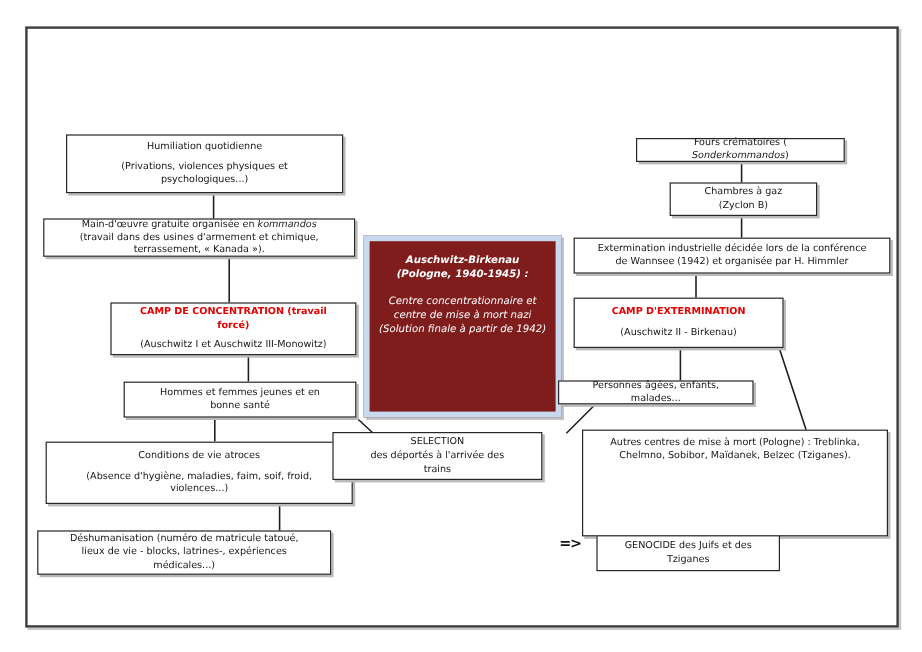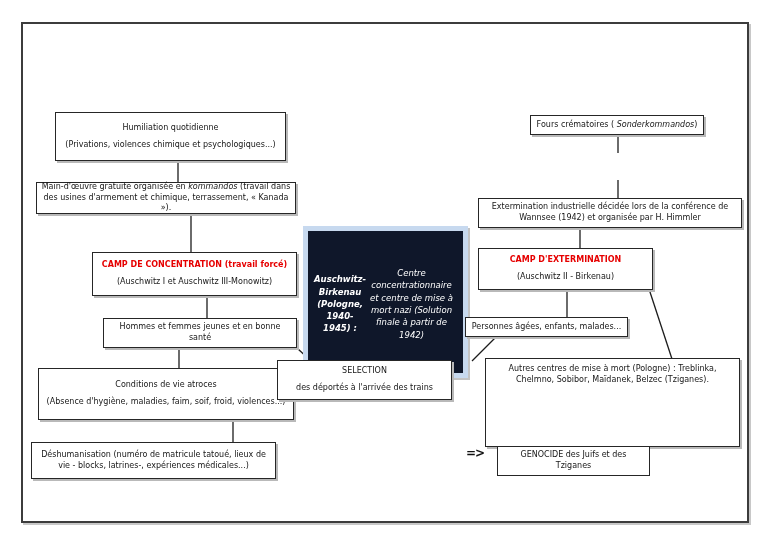--- a/index.html
+++ b/index.html
@@ -5,31 +5,31 @@
   html,body{margin:0;padding:0;background:#ffffff;}
   body{width:768px;height:543px;position:relative;overflow:hidden;
        font-family:"DejaVu Sans",sans-serif;color:#161616;}
   #canvas{position:absolute;left:0;top:0;width:768px;height:543px;background:#fff;}
   .frame{position:absolute;left:21px;top:22px;width:724px;height:497px;
          border:2px solid #3c3c3c;box-shadow:2px 2px 0 #c8c8c8;background:#fff;}
   svg.connectors{position:absolute;left:0;top:0;pointer-events:none;}
   .node{position:absolute;background:#fff;border:1.5px solid #262626;
         box-shadow:2px 2px 0 #b9b9b9;display:flex;flex-direction:column;
         align-items:center;justify-content:center;text-align:center;
-        font-size:8px;line-height:1.35;box-sizing:border-box;padding:2px 4px;}
+        font-size:8px;line-height:1.35;box-sizing:border-box;padding:2px 19px;}
   .red{color:#e60000;font-weight:bold;}
   .gap{height:9px;}
   .smallgap{height:6px;}
   .topalign{justify-content:flex-start;padding-top:5px;}
   .bluebox{position:absolute;left:303px;top:196px;width:165px;height:152px;
-           background:#0f172a;border:5px solid #c7d9ef;box-sizing:border-box;
-           box-shadow:2px 2px 0 #c4c4c4;display:flex;flex-direction:row;
+           background:#7f1d1d;border:5px solid #c7d9ef;box-sizing:border-box;
+           box-shadow:2px 2px 0 #c4c4c4;display:flex;flex-direction:column;
            align-items:center;justify-content:flex-start;text-align:center;
            color:#ffffff;font-style:italic;font-size:8.5px;line-height:1.45;
-           padding:10px 6px 6px 6px;margin-top:30px;}
+           padding:10px 6px 6px 6px;}
   .bluebox .ttl{font-weight:bold;}
   .em{font-style:italic;}
   .arrow-sym{position:absolute;left:466px;top:446px;font-size:12px;
              font-weight:bold;letter-spacing:-1px;color:#111;}
 </style>
 </head>
 <body>
 
 <div id="canvas">
   <div class="frame"></div>
@@ -47,21 +47,21 @@
       <line x1="580" y1="227" x2="580" y2="249"></line>
       <line x1="567" y1="289" x2="567" y2="318"></line>
       <line x1="649" y1="289" x2="672" y2="359"></line>
       <line x1="497" y1="336" x2="472" y2="361"></line>
     </g>
   </svg>
 
   <div class="node" style="left:55px;top:112px;width:231px;height:49px;">
     <span>Humiliation quotidienne</span>
     <span class="smallgap"></span>
-    <span>(Privations, violences chimique et psychologiques...)</span>
+    <span>(Privations, violences physiques et psychologiques...)</span>
   </div>
 
   <div class="node" style="left:36px;top:182px;width:260px;height:32px;">
     <span><span>Main-d'œuvre gratuite organisée en </span><span class="em">kommandos</span><span> (travail dans des usines d'armement et chimique, terrassement, « Kanada »).</span></span>
   </div>
 
   <div class="node" style="left:92px;top:252px;width:205px;height:44px;">
     <span class="red">CAMP DE CONCENTRATION (travail forcé)</span>
     <span class="smallgap"></span>
     <span>(Auschwitz I et Auschwitz III-Monowitz)</span>
@@ -90,20 +90,23 @@
   <div class="node" style="left:277px;top:360px;width:175px;height:40px;">
     <span>SELECTION</span>
     <span class="smallgap"></span>
     <span>des déportés à l'arrivée des trains</span>
   </div>
 
   <div class="node" style="left:530px;top:115px;width:174px;height:20px;align-items:center;">
     <span><span>Fours crématoires ( </span><span class="em">Sonderkommandos</span><span>)</span></span>
   </div>
 
+  <div class="node" style="left:558px;top:152px;width:123px;height:28px;">
+    <span>Chambres à gaz (Zyclon B)</span>
+  </div>
 
   <div class="node" style="left:478px;top:198px;width:264px;height:30px;">
     <span>Extermination industrielle décidée lors de la conférence de Wannsee (1942) et organisée par H. Himmler</span>
   </div>
 
   <div class="node" style="left:478px;top:248px;width:175px;height:42px;">
     <span class="red">CAMP D'EXTERMINATION</span>
     <span class="smallgap"></span>
     <span>(Auschwitz II - Birkenau)</span>
   </div>

